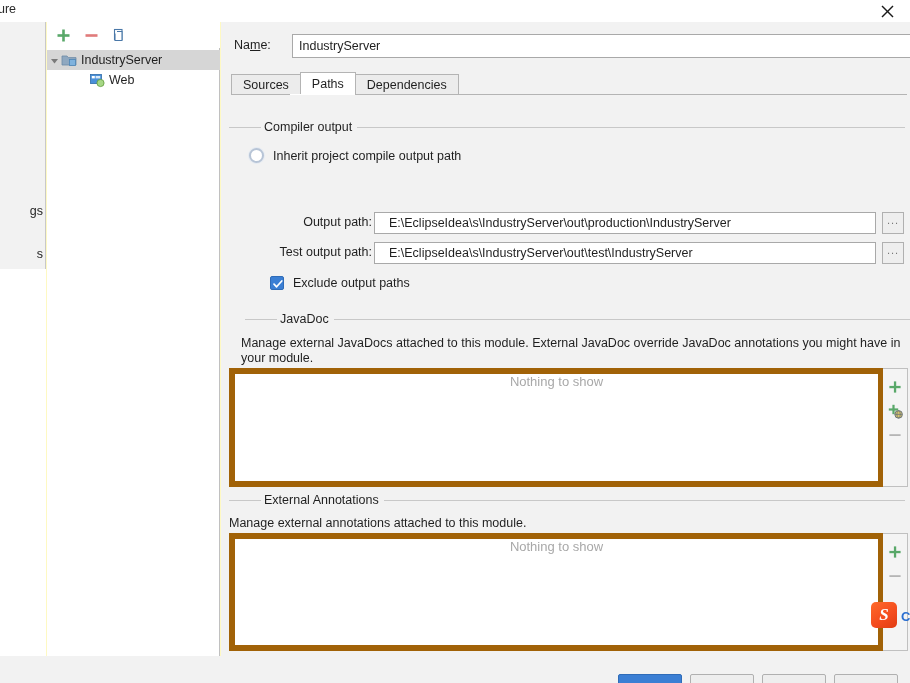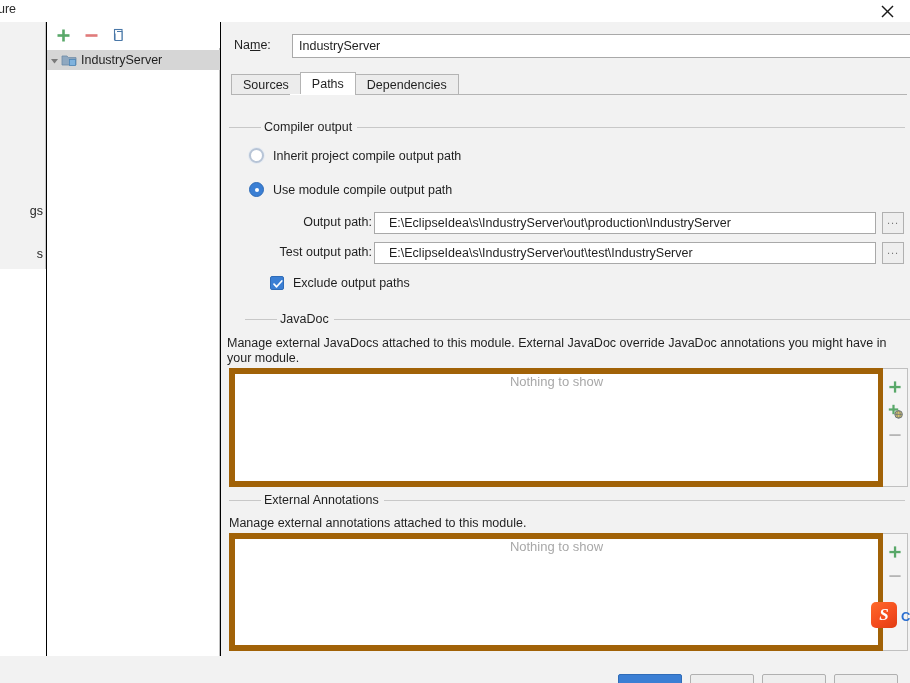--- a/index.html
+++ b/index.html
@@ -5,21 +5,21 @@
   * { box-sizing: border-box; }
   html, body {
     margin: 0; padding: 0;
     width: 910px; height: 683px;
     overflow: hidden;
     background: #ffffff;
     font-family: "Liberation Sans", sans-serif;
     font-size: 12px;
     color: #1f1f1f;
   }
-  #root { position: relative; width: 762px; height: 683px; background: #000000; }
+  #root { position: relative; width: 762px; height: 683px; background: #fef9c3; }
 
   
   .titlebar {
     position: absolute; left: 0; top: 0; width: 910px; height: 22px;
     background: #ffffff;
   }
   .title-text {
     position: absolute; left: -2px; top: 2px;
     font-size: 12.5px; color: #2b2b2b; white-space: nowrap;
   }
@@ -250,20 +250,34 @@
       </span>
       <span class="node-icon">
         <svg width="16" height="16" viewBox="0 0 16 16">
           <path d="M1 4 h5 l1.4 1.6 H15 V13 H1 Z" fill="#8fa8c0" stroke="#6d8aa6" stroke-width="0.8"></path>
           <rect x="8.5" y="7.5" width="6" height="6" fill="#7fb2dd" stroke="#4f86b5" stroke-width="0.8"></rect>
         </svg>
       </span>
       <span>IndustryServer</span>
     </div>
 
+    <div class="tree-row" style="top:48px;">
+      <span class="twisty"></span>
+      <span class="twisty"></span>
+      <span class="twisty"></span>
+      <span class="node-icon">
+        <svg width="16" height="16" viewBox="0 0 16 16">
+          <rect x="1.5" y="2.5" width="11" height="9" fill="#4a90d9" stroke="#2e6ba8" stroke-width="0.8"></rect>
+          <rect x="2.8" y="4" width="3" height="2.4" fill="#ffffff"></rect>
+          <rect x="6.6" y="4" width="4.6" height="2.4" fill="#d8e9f8"></rect>
+          <circle cx="11.5" cy="11" r="3.6" fill="#a6d785" stroke="#5f9b3a" stroke-width="0.8"></circle>
+        </svg>
+      </span>
+      <span>Web</span>
+    </div>
   </div>
 
   <div class="detail">
 
     <div class="name-row">
       <div class="name-label"><span>Na</span><u>m</u><span>e:</span></div>
       <input class="name-input" type="text" value="IndustryServer" style="">
     </div>
 
     <div class="tabs">
@@ -277,24 +291,20 @@
     <div class="group" style="left:8px; top:105px; width:676px; height:1px;">
       <div class="group-line"></div>
       <div class="group-title">Compiler output</div>
     </div>
 
     <div class="radio-row" style="left:28px; top:126px;">
       <span class="radio off"></span>
       <span class="radio-label">Inherit project compile output path</span>
     </div>
 
-    <div class="radio-row" style="left:28px; top:160px;">
-      <span class="radio on"></span>
-      <span class="radio-label">Use module compile output path</span>
-    </div>
 
     <div class="path-row" style="left:0; top:190px; width:689px;">
       <div class="path-label" style="right:538px;">Output path:</div>
       <input class="path-input" style="left: 153px; width: 502px;" type="text" value="E:\EclipseIdea\s\IndustryServer\out\production\IndustryServer">
       <div class="browse-btn" style="left:661px;">...</div>
     </div>
 
     <div class="path-row" style="left:0; top:220px; width:689px;">
       <div class="path-label" style="right:538px;">Test output path:</div>
       <input class="path-input" style="left: 153px; width: 502px;" type="text" value="E:\EclipseIdea\s\IndustryServer\out\test\IndustryServer">
@@ -308,21 +318,21 @@
         </svg>
       </span>
       <span class="check-label">Exclude output paths</span>
     </div>
 
     <div class="group" style="left:24px; top:297px; width:676px; height:1px;">
       <div class="group-line"></div>
       <div class="group-title">JavaDoc</div>
     </div>
 
-    <div class="desc" style="left:6px; top:314px; width:660px;">Manage external JavaDocs attached to this module. External JavaDoc override JavaDoc annotations you might have in your module.</div>
+    <div class="desc" style="left:20px; top:314px; width:660px;">Manage external JavaDocs attached to this module. External JavaDoc override JavaDoc annotations you might have in your module.</div>
 
     <div class="listbox" style="left:8px; top:346px; width:655px; height:119px;">
       <span class="empty-text">Nothing to show</span>
     </div>
     <div class="side-btns" style="left:662px; top:346px; height:119px;">
       <div class="side-btn">
         <svg width="14" height="14" viewBox="0 0 14 14">
           <rect x="5.9" y="1.4" width="2.3" height="11.2" fill="#59a869"></rect>
           <rect x="1.4" y="5.9" width="11.2" height="2.3" fill="#59a869"></rect>
         </svg>

